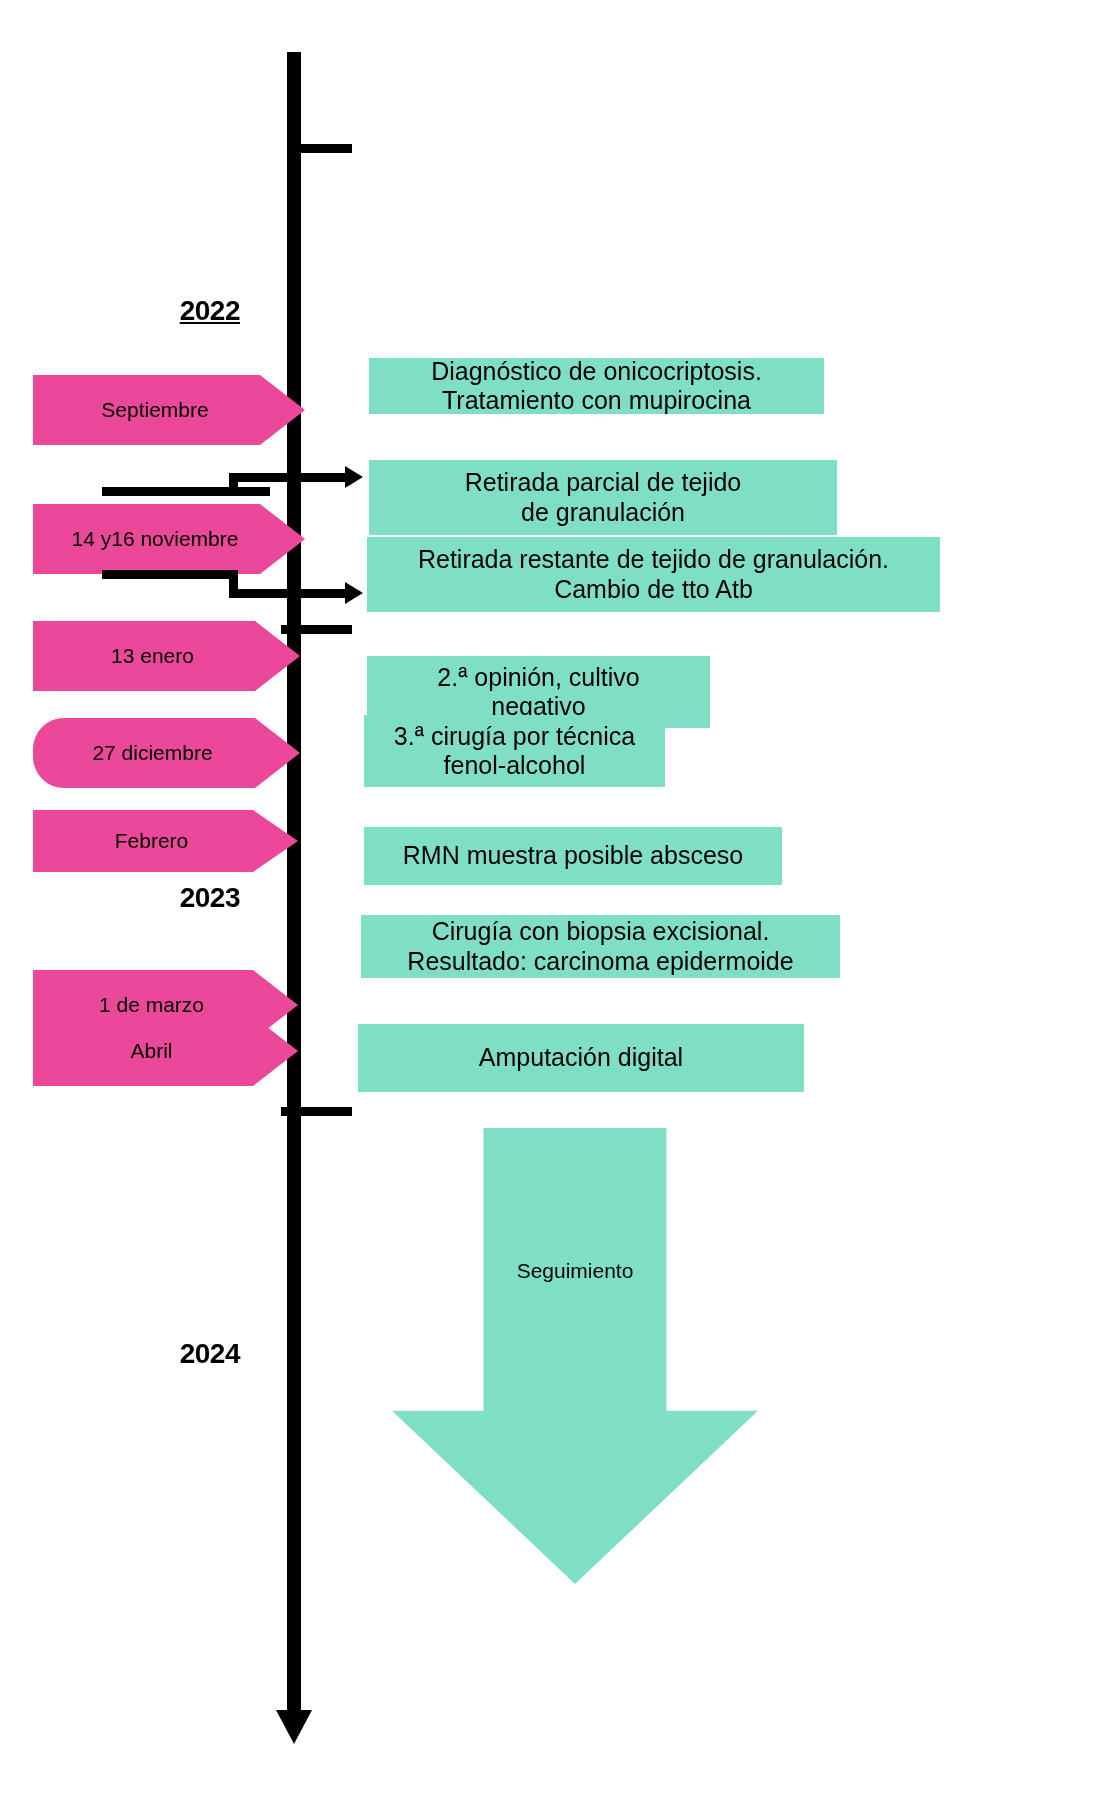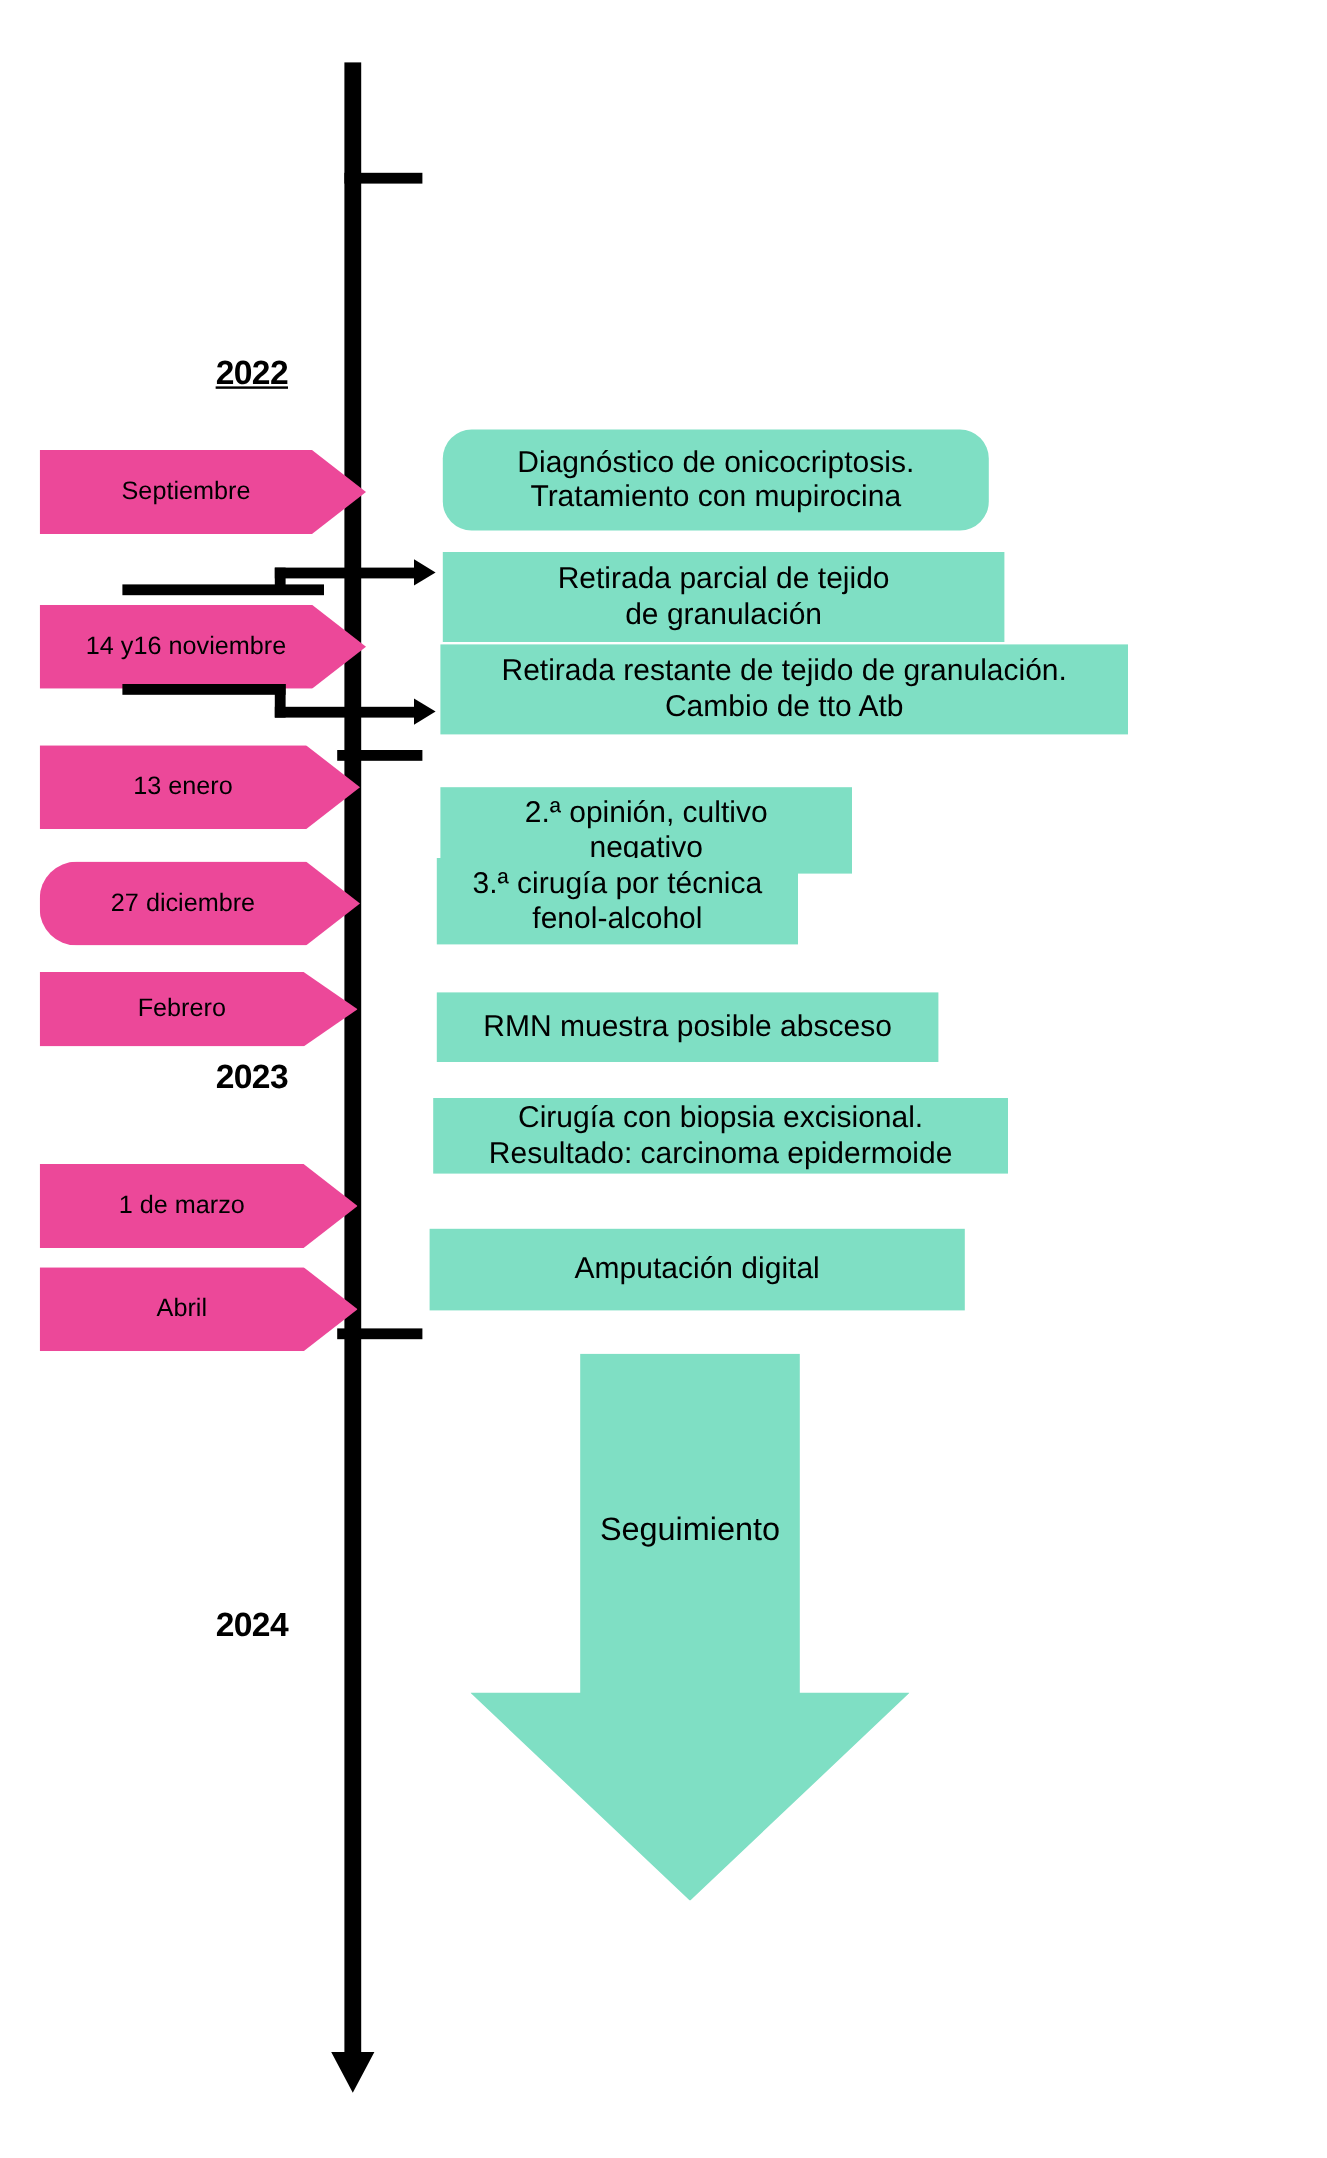--- a/index.html
+++ b/index.html
@@ -93,21 +93,21 @@
 
   
   .followup-arrow {
     position: absolute;
     background: #7fdfc4;
     clip-path: polygon(25% 0, 75% 0, 75% 62%, 100% 62%, 50% 100%, 0 62%, 25% 62%);
   }
   .followup-label {
     position: absolute;
     color: #000000;
-    font-size: 27px;
+    font-size: 21px;
     text-align: center;
     white-space: nowrap;
   }
 </style>
 </head>
 <body>
 
 <div id="canvas">
 
   <div class="axis-line" style="left:287px; top:52px; width:14px; height:1670px;"></div>
@@ -138,35 +138,35 @@
   </div>
 
   <div class="date-chevron" style="left:33px; top:810px; width:265px; height:62px;">
     <span>Febrero</span>
   </div>
 
   <div class="date-chevron" style="left:33px; top:924px; width:265px; height:70px;margin-top:46px;">
     <span>1 de marzo</span>
   </div>
 
-  <div class="date-chevron" style="left:33px; top:1056px; width:265px; height:70px;">
+  <div class="date-chevron" style="left:33px; top:1016px; width:265px; height:70px;">
     <span>Abril</span>
   </div>
 
   <div class="conn-seg" style="left:102px; top:487px; width:168px; height:9px;"></div>
   <div class="conn-seg" style="left:229px; top:473px; width:9px; height:22px;"></div>
   <div class="conn-seg" style="left:229px; top:473px; width:118px; height:9px;"></div>
   <div class="conn-head" style="left:345px; top:466px;"></div>
 
   <div class="conn-seg" style="left:102px; top:570px; width:136px; height:9px;"></div>
   <div class="conn-seg" style="left:229px; top:570px; width:9px; height:28px;"></div>
   <div class="conn-seg" style="left:229px; top:589px; width:118px; height:9px;"></div>
   <div class="conn-head" style="left:345px; top:582px;"></div>
 
-  <div class="event-box" style="left:369px; top:358px; width:455px; height:84px;border-radius:24px;">
+  <div class="event-box" style="left:369px; top:358px; width:455px; height:56px;">
     <span>
       <span>Diagnóstico de onicocriptosis.</span><br>
       <span>Tratamiento con mupirocina</span>
     </span>
   </div>
 
   <div class="event-box" style="left:369px; top:460px; width:468px; height:75px;">
     <span>
       <span>Retirada parcial de tejido</span><br>
       <span>de granulación</span>

